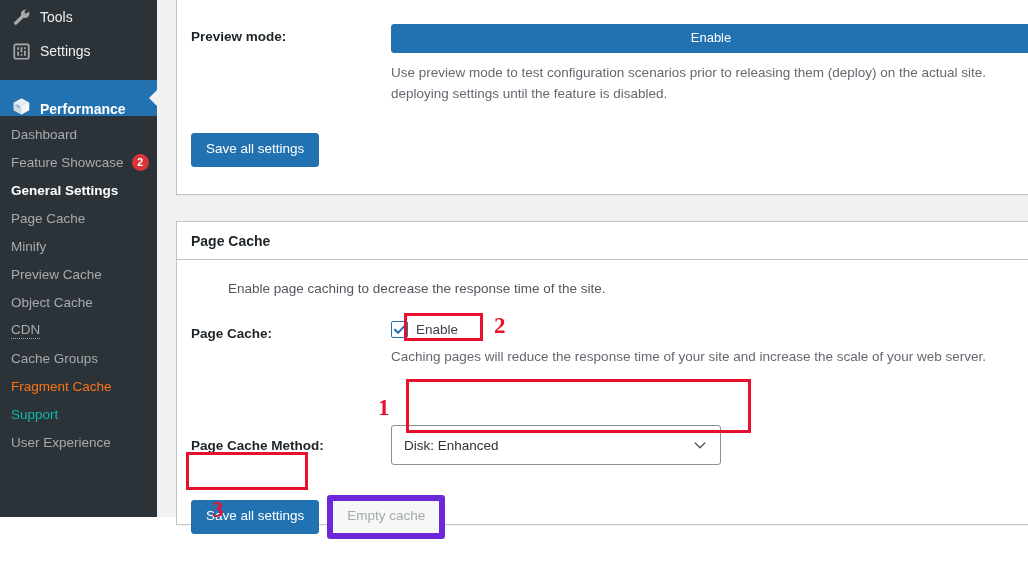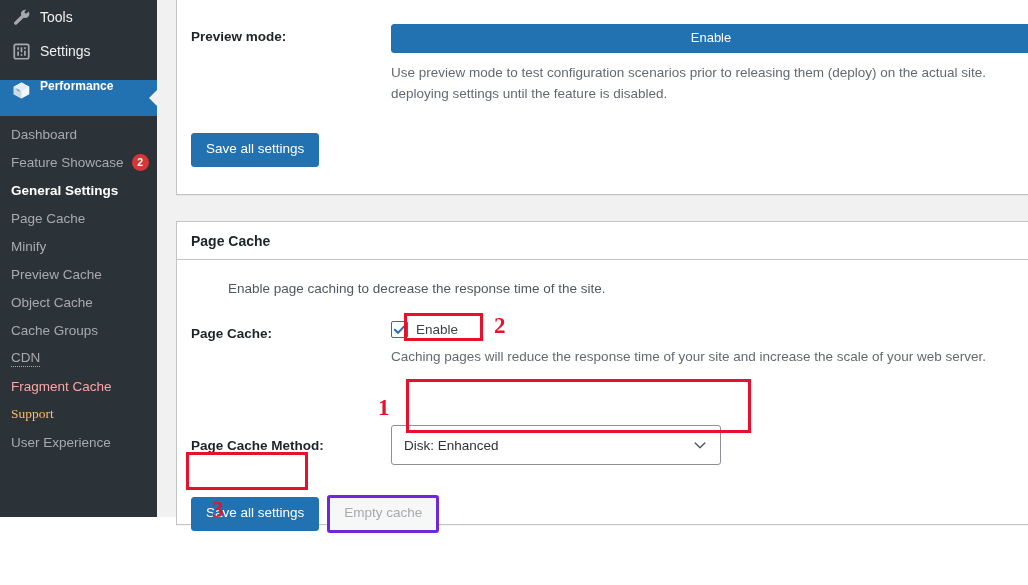--- a/index.html
+++ b/index.html
@@ -33,23 +33,23 @@
   }
   .nav-top-item .ico svg { display: block; }
   .nav-label { line-height: 1; }
 
   #perf-item {
     position: relative;
     height: 36px;
     background: #2271b1;
     color: #ffffff;
     font-weight: 600;
-    display: flex; align-items: flex-start;
+    display: flex; align-items: flex-end;
     padding-left: 11px;
-    font-size: 12px;
+    font-size: 14px;
   }
   #perf-item .ico { margin-right: 9px; width: 20px; height: 20px;
     display: inline-flex; align-items: center; justify-content: center; flex: 0 0 20px; }
   #perf-arrow {
     position: absolute; right: 0; top: 50%;
     transform: translateY(-50%);
     width: 0; height: 0;
     border-top: 8px solid transparent;
     border-bottom: 8px solid transparent;
     border-right: 8px solid #f1f1f1;
@@ -60,22 +60,22 @@
     position: relative;
     height: 28px;
     display: flex; align-items: center;
     padding-left: 11px;
     color: #a7aaad;
     font-size: 13.5px;
     white-space: nowrap;
   }
   .sub-item.current { color: #ffffff; font-weight: bold; }
   .sub-item.dotted .sub-label { border-bottom: 1px dotted #a7aaad; padding-bottom: 1px; }
-  .sub-item.teal { color: #fca5a5; }
-  .sub-item.red  { color: #fdba74; font-family: Liberation Serif, serif; }
+  .sub-item.teal { color: #f97316; }
+  .sub-item.red  { color: #14b8a6; }
   .badge {
     display: inline-block;
     margin-left: 8px;
     background: #d63638;
     color: #ffffff;
     font-size: 10.5px;
     font-weight: bold;
     line-height: 16px;
     min-width: 17px;
     height: 17px;
@@ -131,21 +131,21 @@
     font-family: "Liberation Sans", sans-serif;
     font-size: 13px;
     padding: 6px 12px 7px;
     border-radius: 3px;
     line-height: 1.1;
     cursor: pointer;
     white-space: nowrap;
   }
   .btn-secondary-disabled {
     background: #f6f7f7;
-    border: 3px solid #6d28d9;
+    border: 6px solid #6d28d9;
     color: #a7aaad;
     font-family: "Liberation Sans", sans-serif;
     font-size: 13px;
     padding: 6px 12px 7px;
     border-radius: 3px;
     line-height: 1.1;
     white-space: nowrap;
   }
   .help-text {
     font-size: 13.5px; color: #646970; line-height: 1.5;
@@ -255,25 +255,25 @@
         </div>
         <div class="sub-item">
           <span class="sub-label">Minify</span>
         </div>
         <div class="sub-item">
           <span class="sub-label">Preview Cache</span>
         </div>
         <div class="sub-item">
           <span class="sub-label">Object Cache</span>
         </div>
-        <div class="sub-item">
-          <span class="sub-label">Cache Groups</span>
-        </div>
         <div class="sub-item dotted">
           <span class="sub-label">CDN</span>
+        </div>
+        <div class="sub-item">
+          <span class="sub-label">Cache Groups</span>
         </div>
         <div class="sub-item teal">
           <span class="sub-label">Fragment Cache</span>
         </div>
         <div class="sub-item red">
           <span class="sub-label">Support</span>
         </div>
         <div class="sub-item">
           <span class="sub-label">User Experience</span>
         </div>

